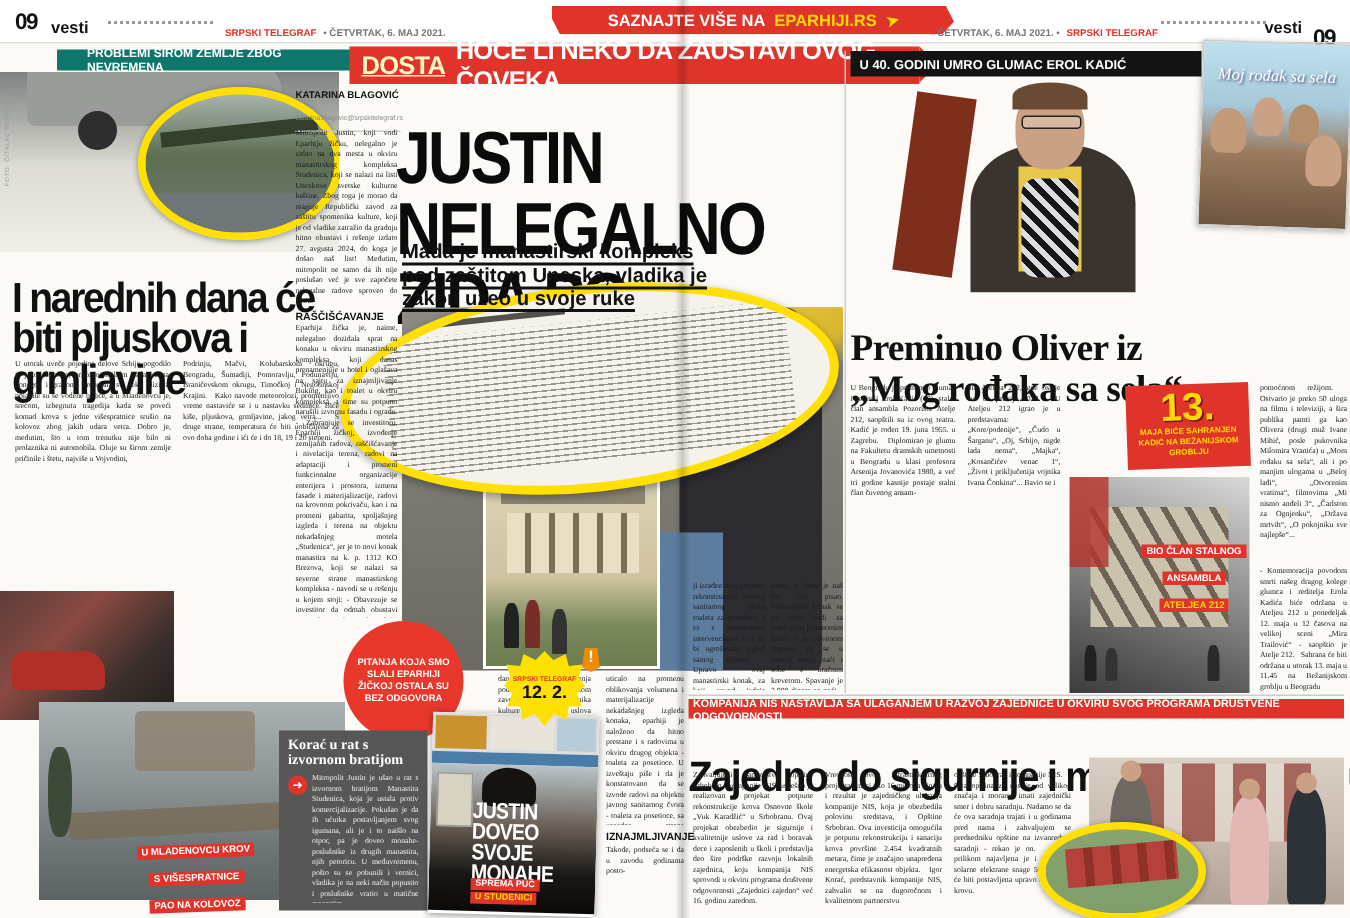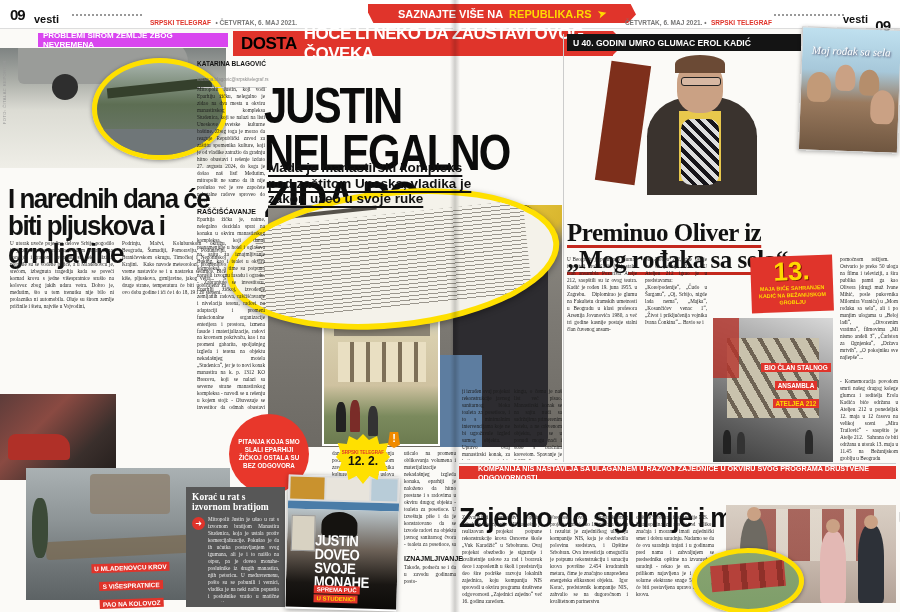--- a/index.html
+++ b/index.html
@@ -19,32 +19,32 @@
          clip-path:polygon(0 0,98% 0,100% 55%,97% 100%,2% 100%,0 45%);
          display:flex;align-items:center;justify-content:center;gap:6px;
          color:#fff;font-weight:bold;font-size:11px;}
   .promo .site{color:#ffd900;}
   .cursor-ic{color:#ffd900;font-size:10px;transform:rotate(-15deg);display:inline-block;}
   
   .photo{position:absolute;overflow:hidden;}
   .tiny{font-family:"Liberation Serif",serif;font-size:5.2px;line-height:1.34;color:#1d1d1d;
         text-align:justify;overflow:hidden;}
   .col{position:absolute;}
-  .kicker-red{background:#d946ef;color:#fff;font-weight:bold;display:flex;align-items:center;padding:0 5px;}
+  .kicker-red{background:#0f766e;color:#fff;font-weight:bold;display:flex;align-items:center;padding:0 20px;}
   .subhead-sm{font-weight:bold;font-size:7px;font-family:"Liberation Sans",sans-serif;margin:3px 0 2px;}
   
   .weather-head{position:absolute;left:8px;top:168px;width:222px;font-weight:900;font-size:26px;
                 line-height:.98;letter-spacing:-1.5px;transform:scaleY(1.08);transform-origin:top left;}
   
   .dosta-bar{position:absolute;left:233px;top:31px;width:372px;height:25px;background:#e0342b;
              display:flex;align-items:center;padding-left:8px;gap:7px;color:#fff;font-weight:900;
              font-size:17px;letter-spacing:-.5px;}
   .dosta-bar:after{content:"";position:absolute;right:-12px;top:0;border-top:12.5px solid transparent;
              border-bottom:12.5px solid transparent;border-left:12px solid #e0342b;}
-  .dosta-word{color:#000000;}
+  .dosta-word{color:#fef9c3;text-decoration:underline;}
   .main-head{position:absolute;left:264px;top:54px;width:350px;font-weight:900;font-size:44px;
              line-height:.96;letter-spacing:-2px;transform:scale(.95,1.12);transform-origin:top left;
              color:#0b0b0b;}
   .main-sub{position:absolute;left:268px;top:160px;width:218px;font-weight:bold;font-size:13.5px;
             line-height:1.15;text-decoration:underline;text-decoration-thickness:2px;text-underline-offset:3px;}
   .byline{position:absolute;left:197px;top:60px;width:70px;border-bottom:1px solid #ccc;padding-bottom:2px;}
   .byline b{font-size:6.5px;display:block;}
   .byline span{font-size:4.6px;color:#888;}
   
   .doc-ellipse{position:absolute;left:226px;top:190px;width:322px;height:126px;border:6px solid #ffe000;
@@ -76,31 +76,31 @@
              display:flex;flex-direction:column;align-items:center;justify-content:center;z-index:6;}
   .starburst .sp{color:#e0342b;font-weight:bold;font-size:4.5px;line-height:1;}
   .starburst .dt{font-weight:900;font-size:12px;line-height:1;}
   .bang{position:absolute;left:388px;top:432px;width:12px;height:16px;background:#f08a00;color:#fff;
         font-weight:900;font-size:11px;text-align:center;z-index:6;clip-path:polygon(15% 0,85% 0,100% 80%,50% 100%,0 80%);}
   
   .obit-kick{position:absolute;left:567px;top:34px;width:234px;height:17px;background:#141414;color:#fff;
              font-weight:bold;font-size:8.6px;display:flex;align-items:center;padding-left:6px;box-sizing:border-box;}
   .obit-head{position:absolute;left:567px;top:198px;width:333px;font-family:"Liberation Serif",serif;
              font-weight:900;font-size:25px;line-height:1.08;letter-spacing:-.5px;}
-  .obit-head span{text-decoration:underline;text-decoration-color:#c4281e;text-decoration-thickness:3px;text-underline-offset:4px;}
+  .obit-head span{text-decoration-color:#c4281e;text-decoration-thickness:3px;text-underline-offset:4px;}
   .box13{position:absolute;left:751px;top:256px;width:82px;height:56px;background:#e0342b;color:#ffd900;
          text-align:center;padding-top:2px;box-sizing:border-box;transform:rotate(-2deg);}
   .box13 .big{font-weight:900;font-size:26px;line-height:1;text-shadow:1px 1px #7a0f08;}
   .box13 .small{font-weight:bold;font-size:5.4px;line-height:1.25;display:block;padding:1px 4px;}
   .theater-cap{position:absolute;left:757px;top:356px;width:78px;text-align:center;z-index:5;}
   .theater-cap span{display:inline-block;background:#e0342b;color:#fff;font-weight:bold;font-size:6.4px;padding:1px 3px;margin-bottom:1px;}
   .theater-cap .yl{color:#ffd900;}
   
   .nis-bar{position:absolute;left:459px;top:466px;width:437px;height:13px;background:#e0342b;color:#fff;
-           font-weight:bold;font-size:7.2px;display:flex;align-items:center;padding-left:19px;box-sizing:border-box;}
+           font-weight:bold;font-size:7.2px;display:flex;align-items:center;padding-left:3px;box-sizing:border-box;}
   .nis-head{position:absolute;left:459px;top:480px;width:437px;font-weight:900;font-size:27px;
             letter-spacing:-1.2px;transform:scale(.97,1.05);transform-origin:top left;white-space:nowrap;}
   
   .mlad-cap{position:absolute;left:88px;top:556px;width:86px;text-align:center;transform:rotate(-2deg);z-index:5;}
   .mlad-cap span{display:inline-block;background:#e0342b;color:#fff;font-weight:bold;font-size:6.4px;padding:1px 3px;margin-bottom:1px;}
   .vcred{position:absolute;font-size:4px;color:#999;writing-mode:vertical-rl;transform:rotate(180deg);letter-spacing:.5px;}
   .gutter{position:absolute;left:450px;top:0;width:10px;height:612px;
           background:linear-gradient(90deg,rgba(0,0,0,0) 0%,rgba(0,0,0,.18) 50%,rgba(0,0,0,0) 100%);z-index:9;pointer-events:none;}
   .vrule{position:absolute;border-left:1px solid #ccc;}
   .hrule{position:absolute;border-top:1px solid #ccc;}
@@ -114,21 +114,21 @@
 <div class="sheet">
 
   <div class="mast">
     <div class="abs" style="left:10px;top:6px;"><span class="pgnum">09</span></div>
     <div class="abs" style="left:34px;top:9px;"><span class="sec">vesti</span></div>
     <div class="abs dots" style="left:72px;top:14px;"></div>
     <div class="abs" style="left:150px;top:11px;"><span class="redsm">SRPSKI TELEGRAF</span> <span class="datesm">• ČETVRTAK, 6. MAJ 2021.</span></div>
 
     <div class="promo">
       <span>SAZNAJTE VIŠE NA</span>
-      <span class="site">REPUBLIKA.RS</span>
+      <span class="site">EPARHIJI.RS</span>
       <span class="cursor-ic">➤</span>
     </div>
 
     <div class="abs" style="right:128px;top:11px;"><span class="datesm">ČETVRTAK, 6. MAJ 2021. •</span> <span class="redsm">SRPSKI TELEGRAF</span></div>
     <div class="abs dots" style="right:56px;top:14px;"></div>
     <div class="abs" style="right:32px;top:9px;"><span class="sec">vesti</span></div>
     <div class="abs" style="right:10px;top:17px;"><span class="pgnum">09</span></div>
   </div>
   <div class="hr-top"></div>
   <div class="gutter"></div>

